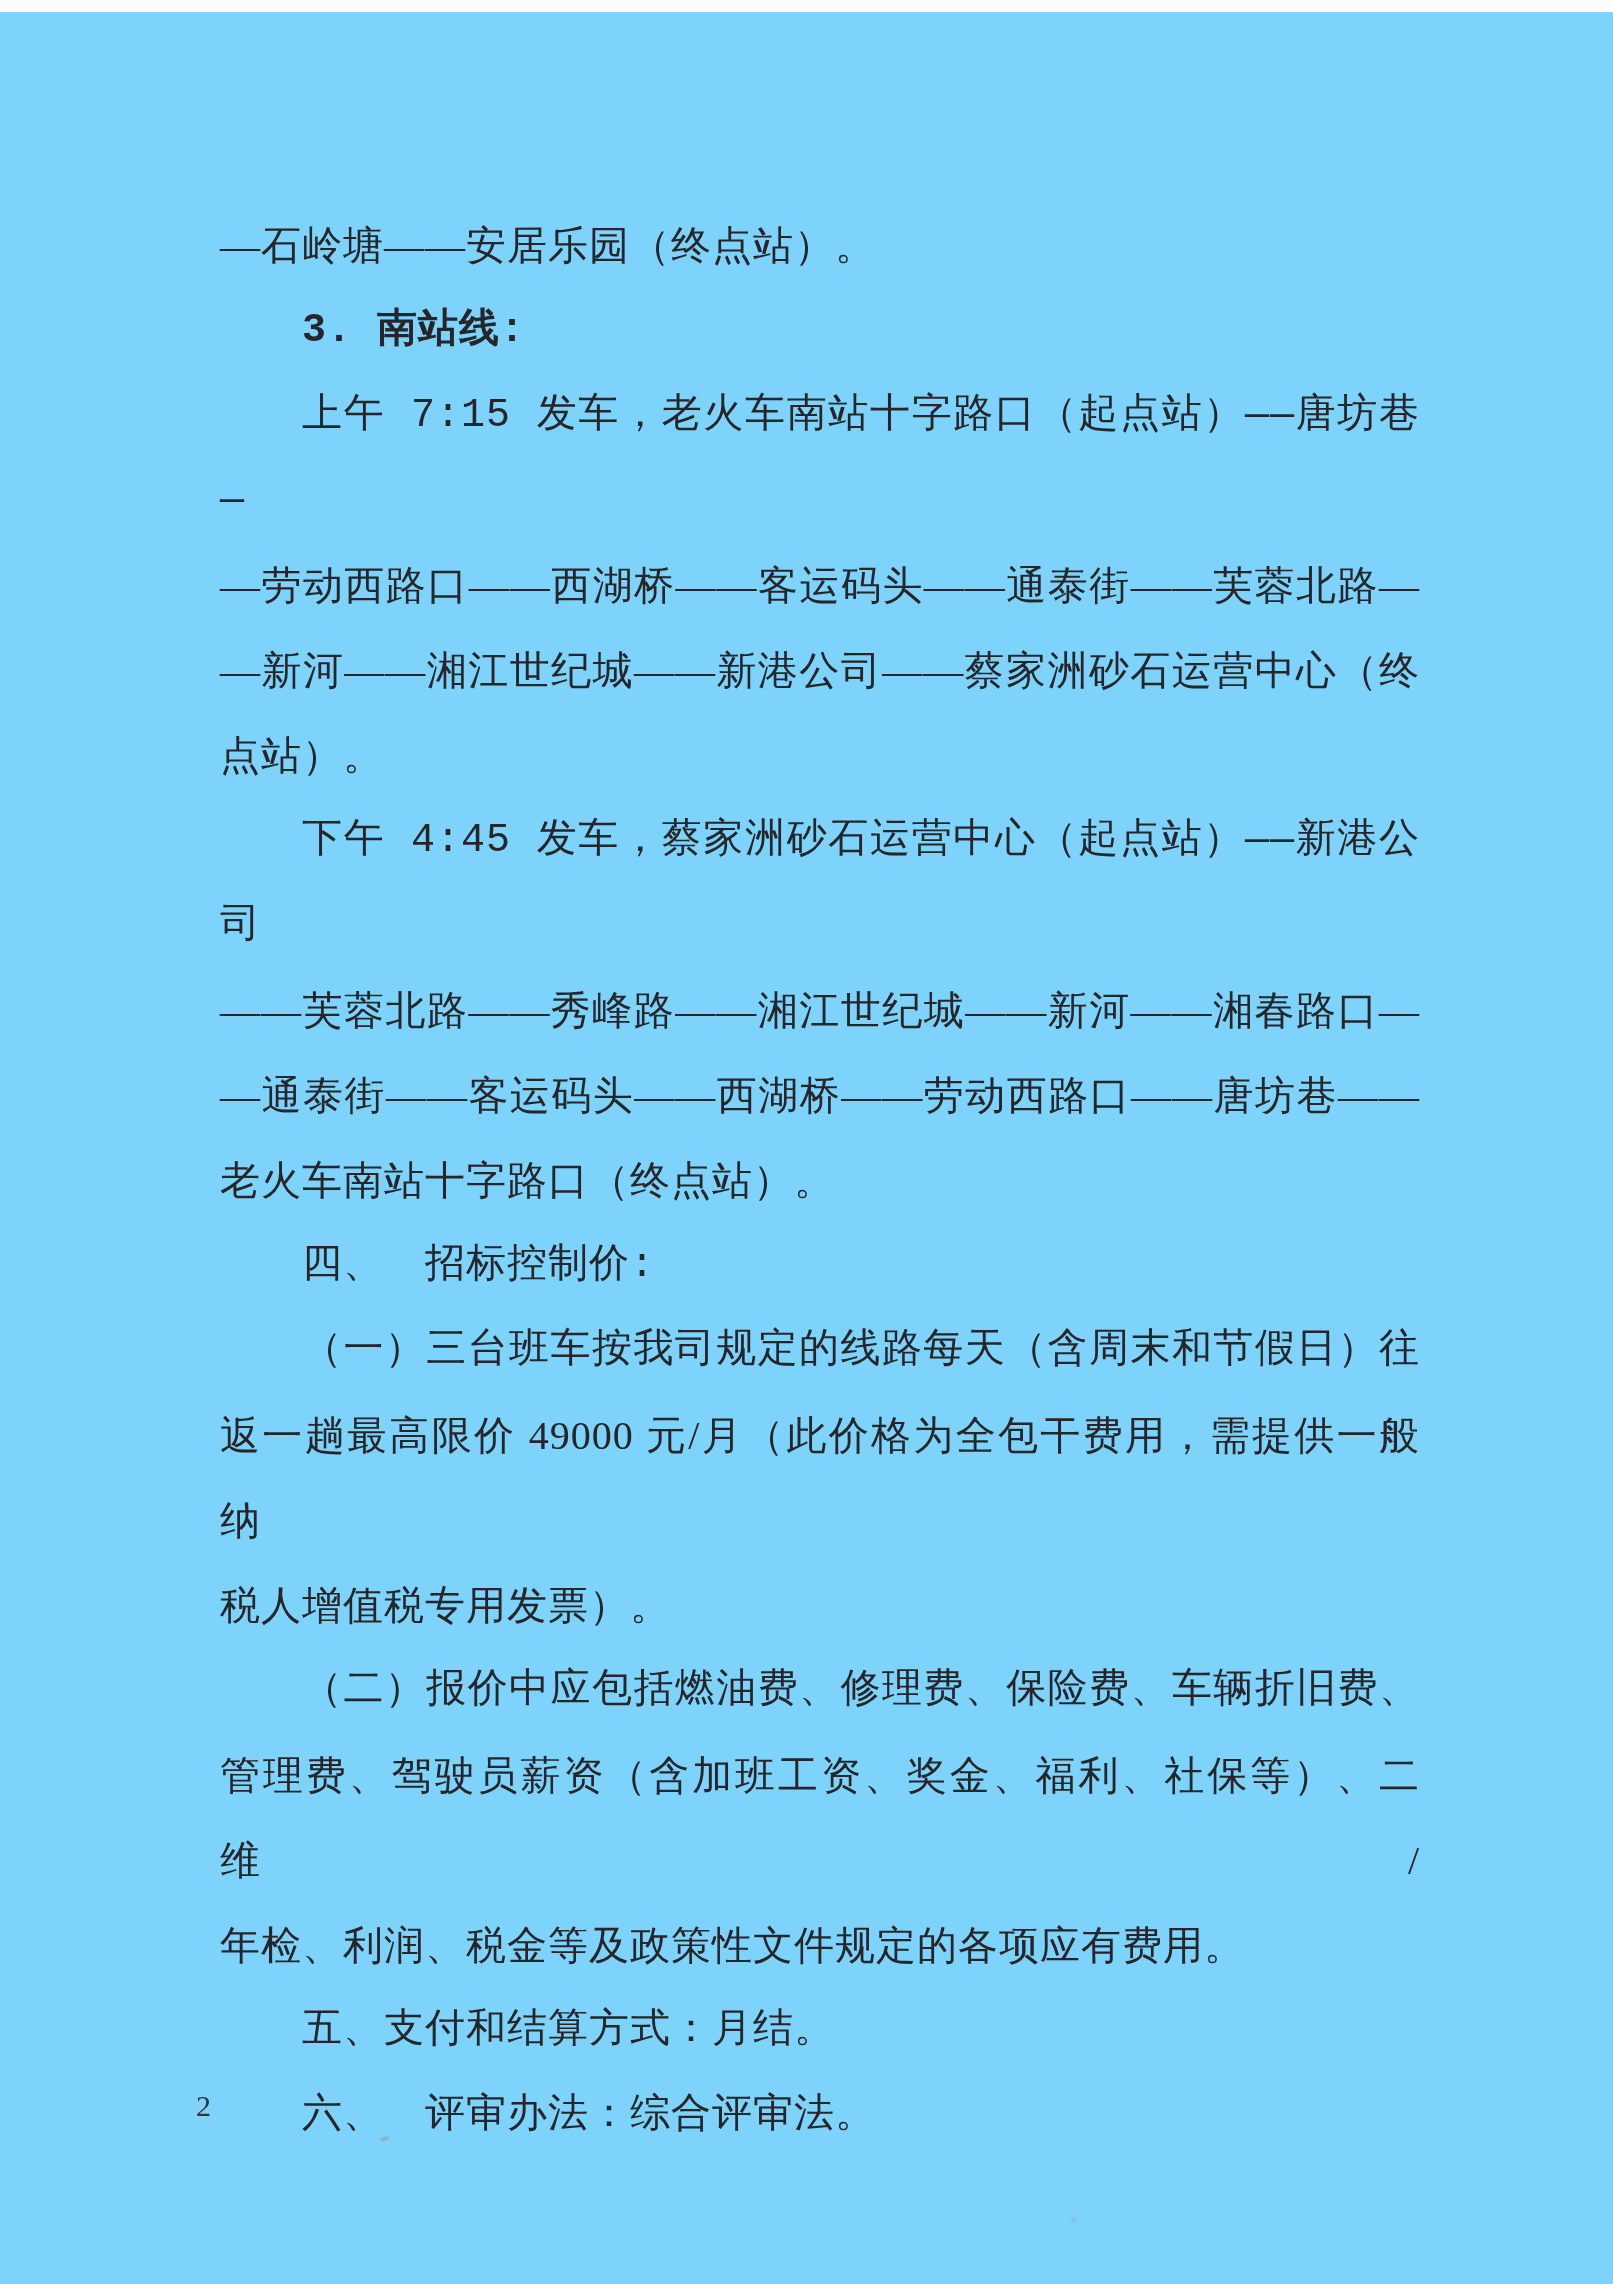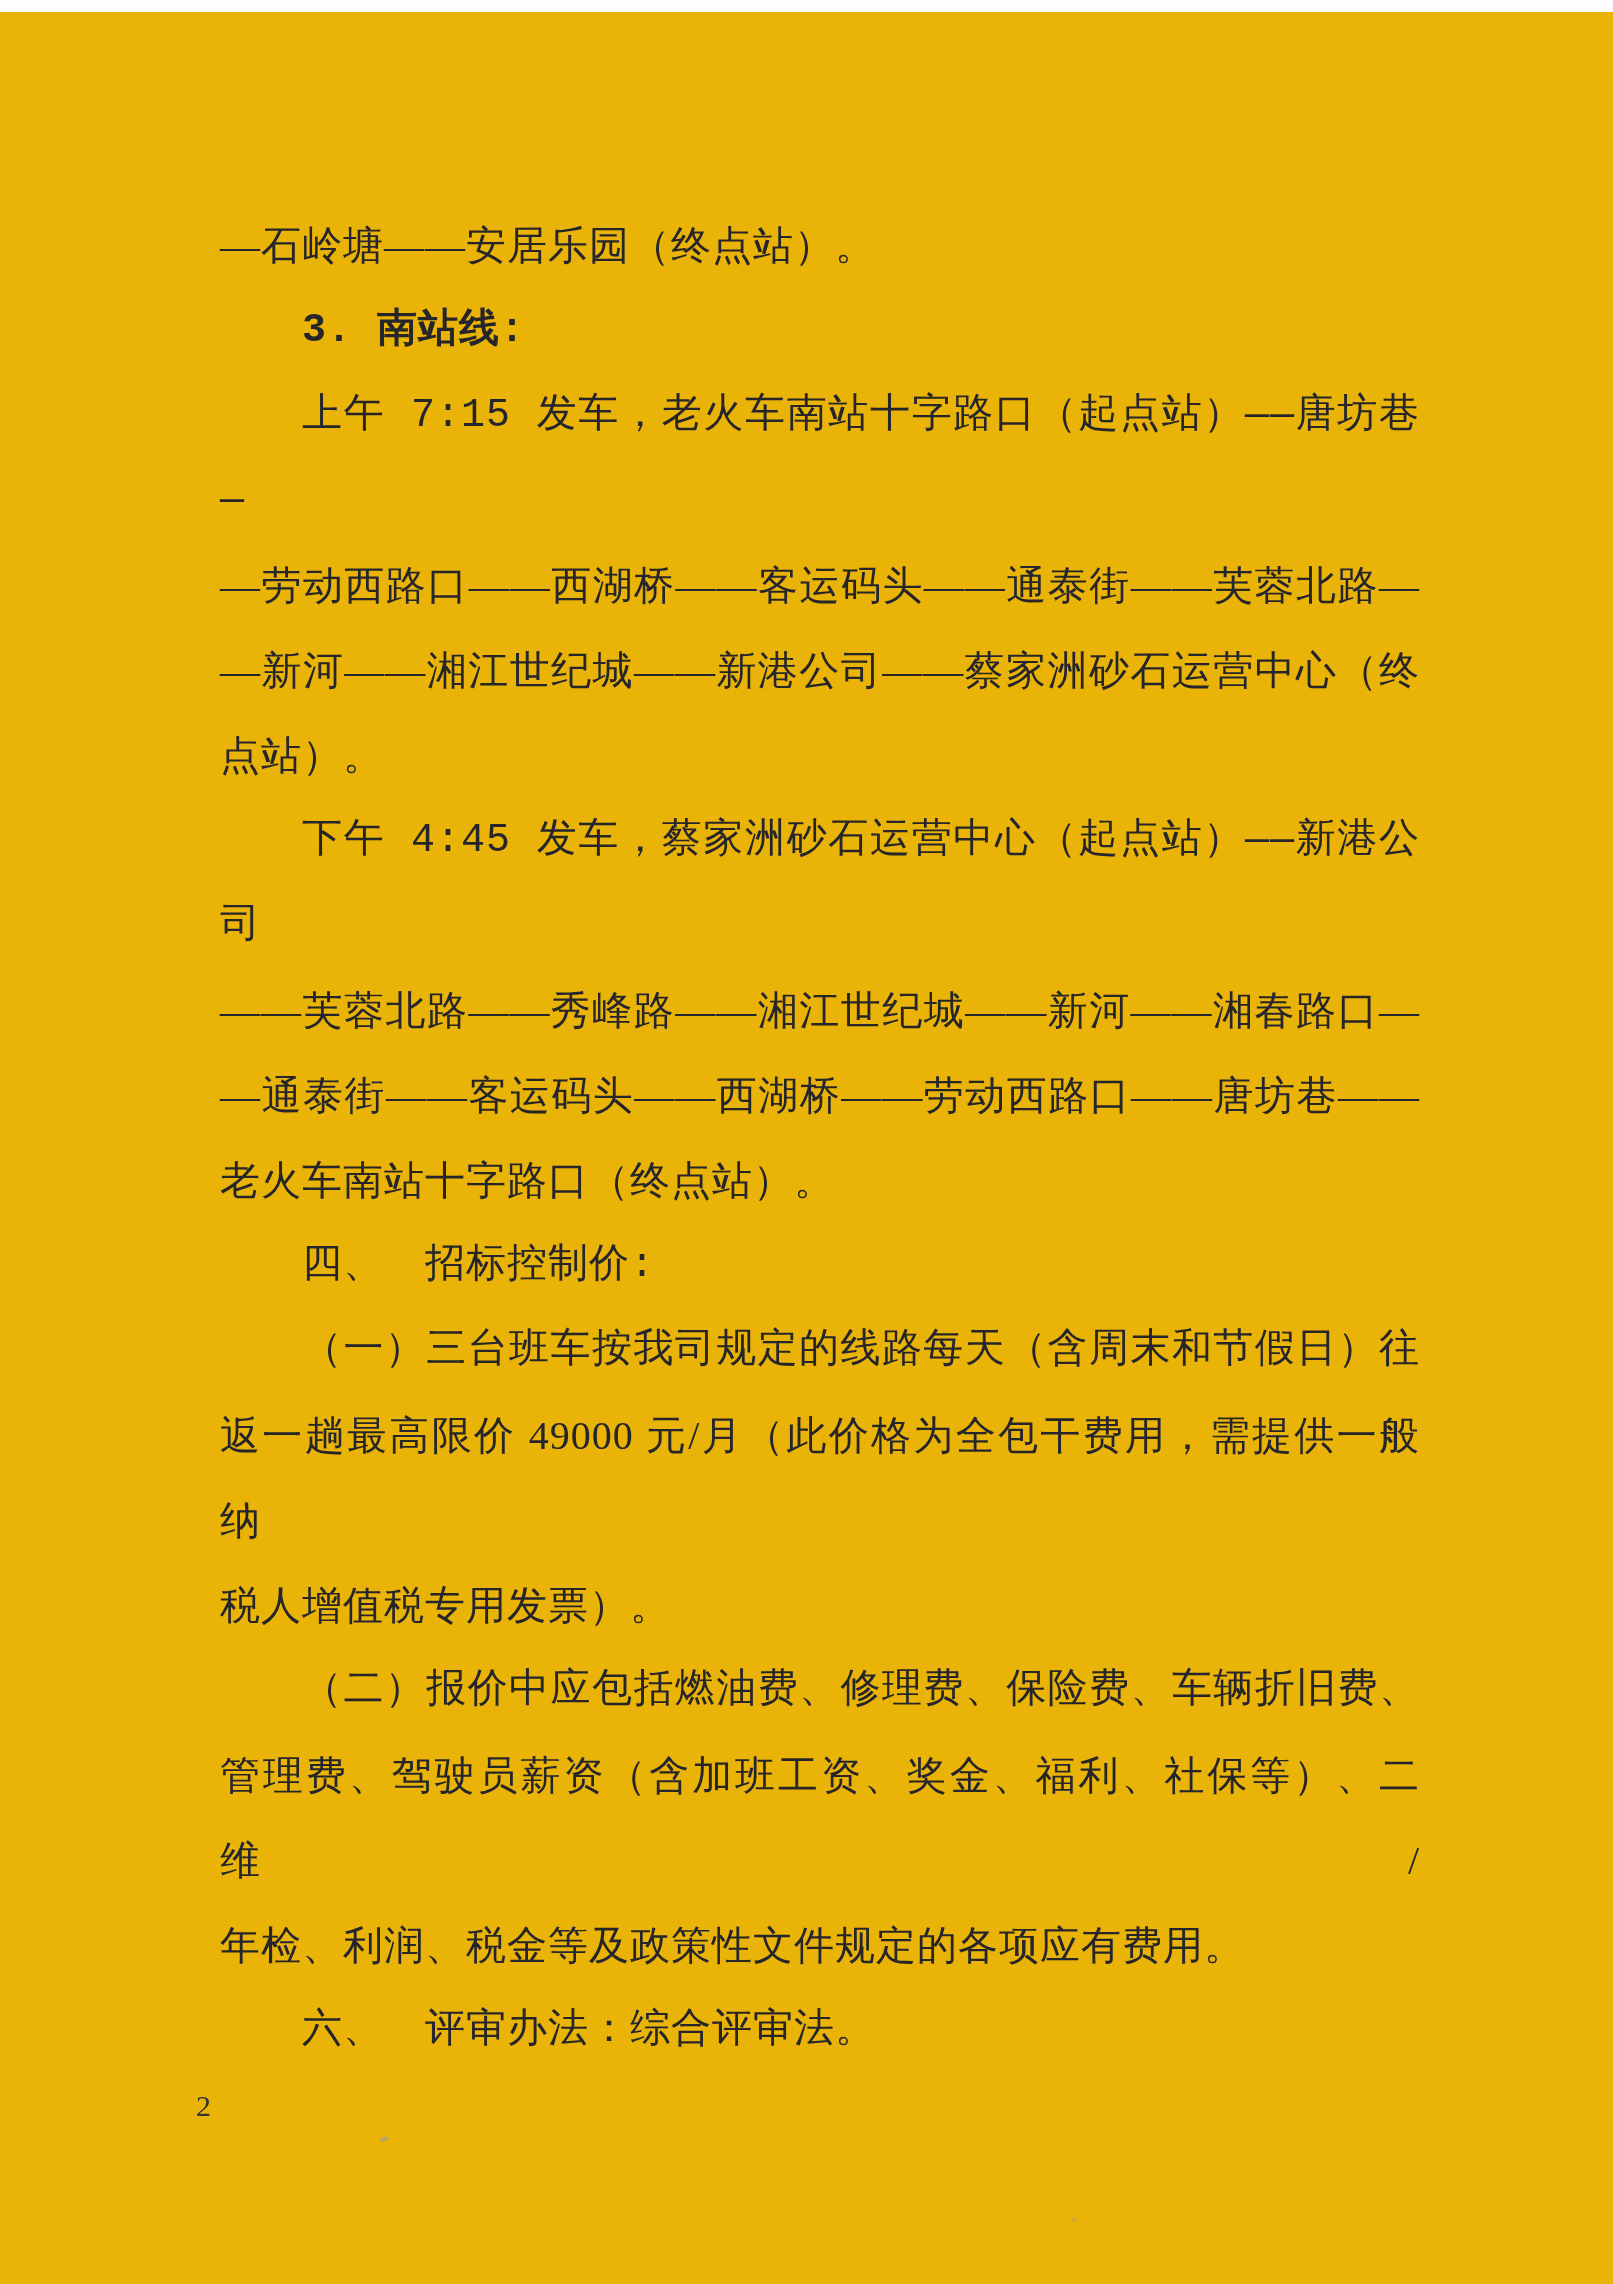--- a/index.html
+++ b/index.html
@@ -5,21 +5,21 @@
   html, body {
     margin: 0;
     padding: 0;
     background: #e9e9ee;
   }
   .page {
     position: relative;
     width: 1613px;
     height: 2285px;
     margin: 0 auto;
-    background: #eab308;
+    background: #7dd3fc;
     overflow: hidden;
     font-family: "Liberation Serif", "DejaVu Serif", serif;
     color: #26262a;
   }
   .scan-edge-top {
     position: absolute;
     top: 0; left: 0;
     width: 100%;
     height: 11.8px;
     background: #fdfdfe;
@@ -85,20 +85,21 @@
     <div class="line fill">——芙蓉北路——秀峰路——湘江世纪城——新河——湘春路口—</div>
     <div class="line fill">—通泰街——客运码头——西湖桥——劳动西路口——唐坊巷——</div>
     <div class="line">老火车南站十字路口（终点站）。</div>
     <div class="line indent">四、　招标控制价:</div>
     <div class="line indent fill">（一）三台班车按我司规定的线路每天（含周末和节假日）往</div>
     <div class="line fill">返一趟最高限价 49000 元/月（此价格为全包干费用，需提供一般纳</div>
     <div class="line">税人增值税专用发票）。</div>
     <div class="line indent fill">（二）报价中应包括燃油费、修理费、保险费、车辆折旧费、</div>
     <div class="line fill">管理费、驾驶员薪资（含加班工资、奖金、福利、社保等）、二维/</div>
     <div class="line">年检、利润、税金等及政策性文件规定的各项应有费用。</div>
+    <div class="line indent">五、支付和结算方式：月结。</div>
     <div class="line indent">六、　评审办法：综合评审法。</div>
   </div>
 
   <div class="page-number">2</div>
 
   <div class="speck speck-1"></div>
   <div class="speck speck-2"></div>
 </div>
 
 

